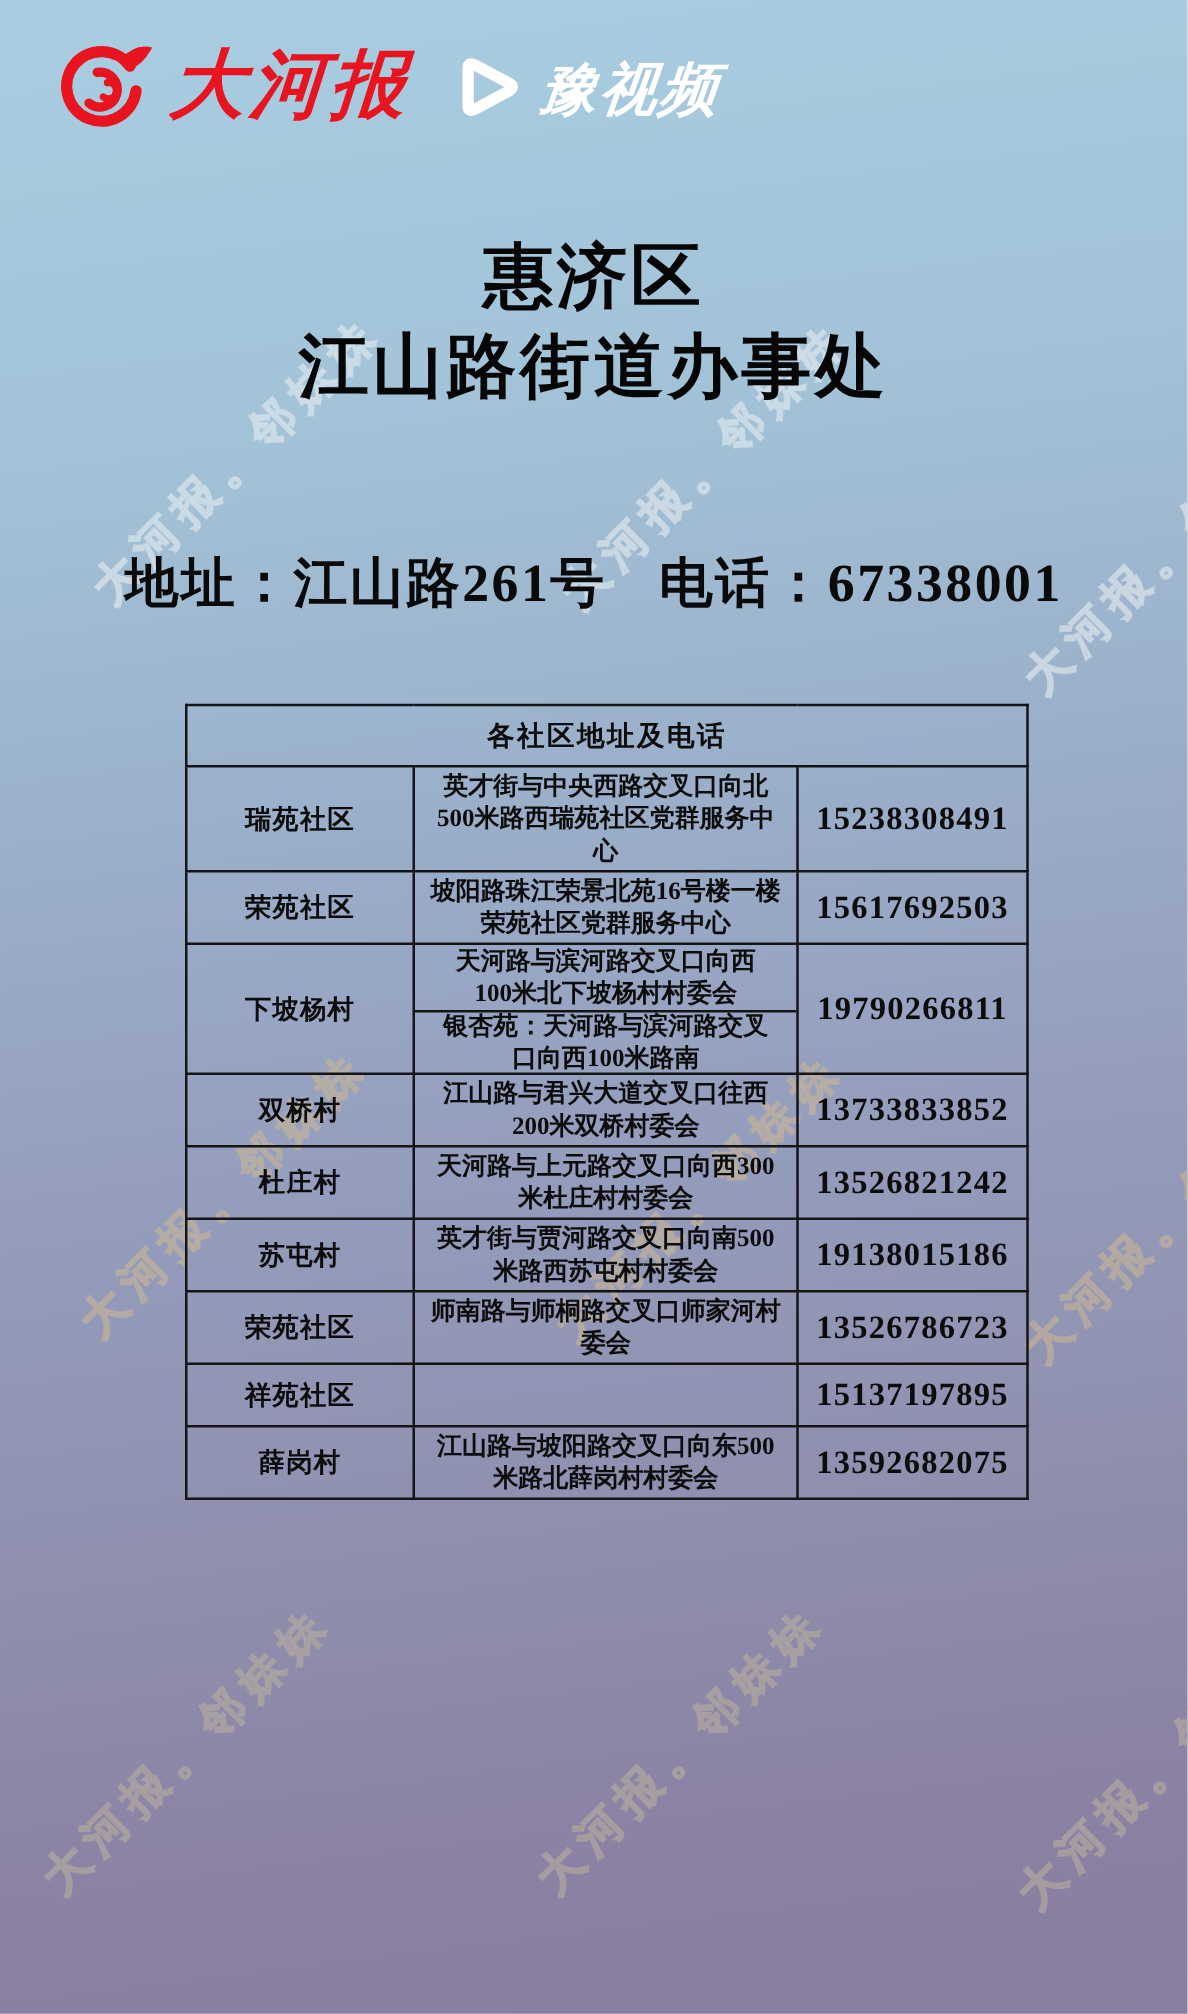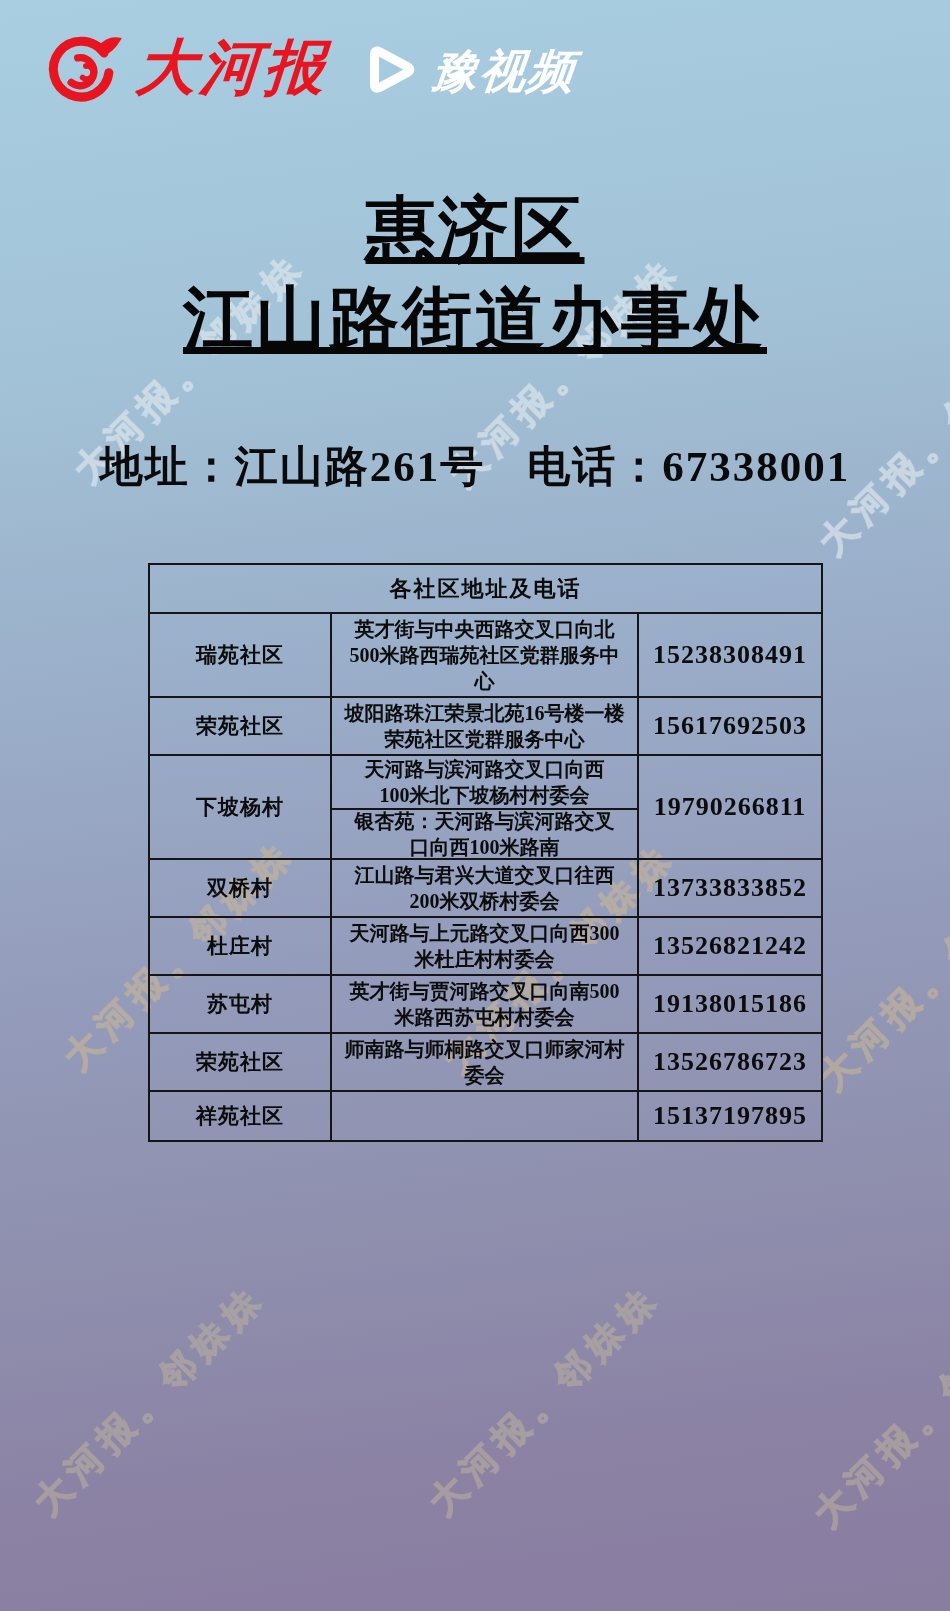--- a/index.html
+++ b/index.html
@@ -52,21 +52,21 @@
     color:#ffffff;letter-spacing:2px;line-height:1;
     transform:skewX(-6deg);
   }
   
   .title-block{
     position:absolute;left:0;top:185px;width:950px;
     text-align:center;
     font-family:"Liberation Sans", sans-serif;
     font-weight:900;color:#060606;
   }
-  .title-line{font-size:70px;line-height:1.28;letter-spacing:3px;margin:0;text-decoration:underline;}
+  .title-line{font-size:56px;line-height:1.28;letter-spacing:3px;margin:0;}
   
   .contact-line{
     position:absolute;left:0;top:438px;width:950px;
     text-align:center;
     font-family:"Liberation Serif", serif;
     font-weight:bold;font-size:43px;letter-spacing:2px;
     color:#0a0a0a;white-space:nowrap;
   }
   .contact-gap{display:inline-block;width:42px;}
   
@@ -182,14 +182,19 @@
       <tr style="height: 52px;">
         <td class="name-cell">荣苑社区</td>
         <td class="addr-cell">师南路与师桐路交叉口师家河村委会</td>
         <td class="phone-cell">13526786723</td>
       </tr>
       <tr style="height: 50px;">
         <td class="name-cell">祥苑社区</td>
         <td class="addr-cell"></td>
         <td class="phone-cell">15137197895</td>
       </tr>
+      <tr style="height: 52px;">
+        <td class="name-cell">薛岗村</td>
+        <td class="addr-cell">江山路与坡阳路交叉口向东500米路北薛岗村村委会</td>
+        <td class="phone-cell">13592682075</td>
+      </tr>
     </tbody>
 </table>
 
 </body></html>

